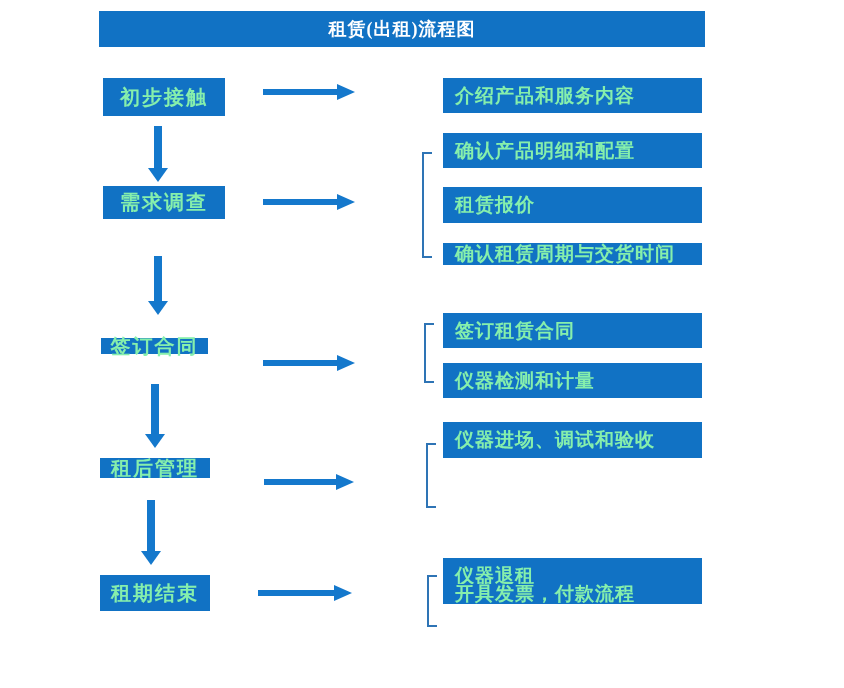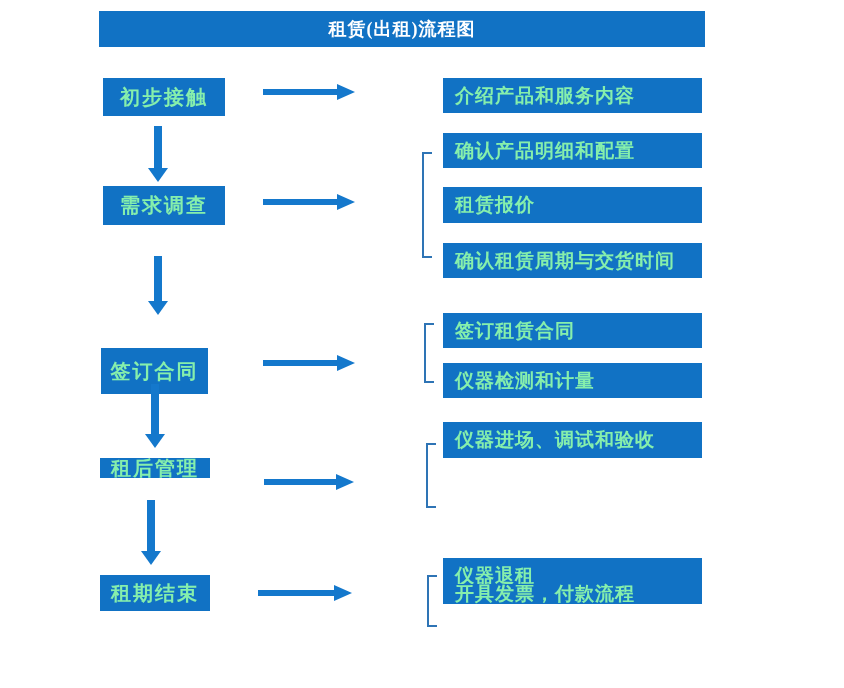--- a/index.html
+++ b/index.html
@@ -43,29 +43,29 @@
   i{display:block;}
 </style>
 </head>
 <body>
 
 <div class="canvas">
 
   <div class="titlebar">租赁(出租)流程图</div>
 
   <div class="box lbox" style="left:103px;top:78px;width:122px;height:38px">初步接触</div>
-  <div class="box lbox" style="left:103px;top:186px;width:122px;height:39px">需求调查</div>
-  <div class="box lbox" style="left:101px;top:348px;width:107px;height:46px">签订合同</div>
+  <div class="box lbox" style="left:103px;top:186px;width:122px;height:33px">需求调查</div>
+  <div class="box lbox" style="left:101px;top:338px;width:107px;height:16px">签订合同</div>
   <div class="box lbox" style="left:100px;top:458px;width:110px;height:20px">租后管理</div>
   <div class="box lbox" style="left:100px;top:575px;width:110px;height:36px">租期结束</div>
 
   <div class="box rbox" style="top:78px;height:35px">介绍产品和服务内容</div>
   <div class="box rbox" style="top:133px;height:35px">确认产品明细和配置</div>
   <div class="box rbox" style="top:187px;height:36px">租赁报价</div>
-  <div class="box rbox" style="top:243px;height:35px">确认租赁周期与交货时间</div>
+  <div class="box rbox" style="top:243px;height:22px">确认租赁周期与交货时间</div>
   <div class="box rbox" style="top:313px;height:35px">签订租赁合同</div>
   <div class="box rbox" style="top:363px;height:35px">仪器检测和计量</div>
   <div class="box rbox" style="top:422px;height:36px">仪器进场、调试和验收</div>
   <div class="box rbox" style="top:558px;height:35px">仪器退租</div>
   <div class="box rbox" style="top:584px;height:20px">开具发票，付款流程</div>
 
   <div class="harrow" style="left:263px;top:84px;width:92px">
       <i class="stem"></i>
       <i class="head"></i>
     </div>

